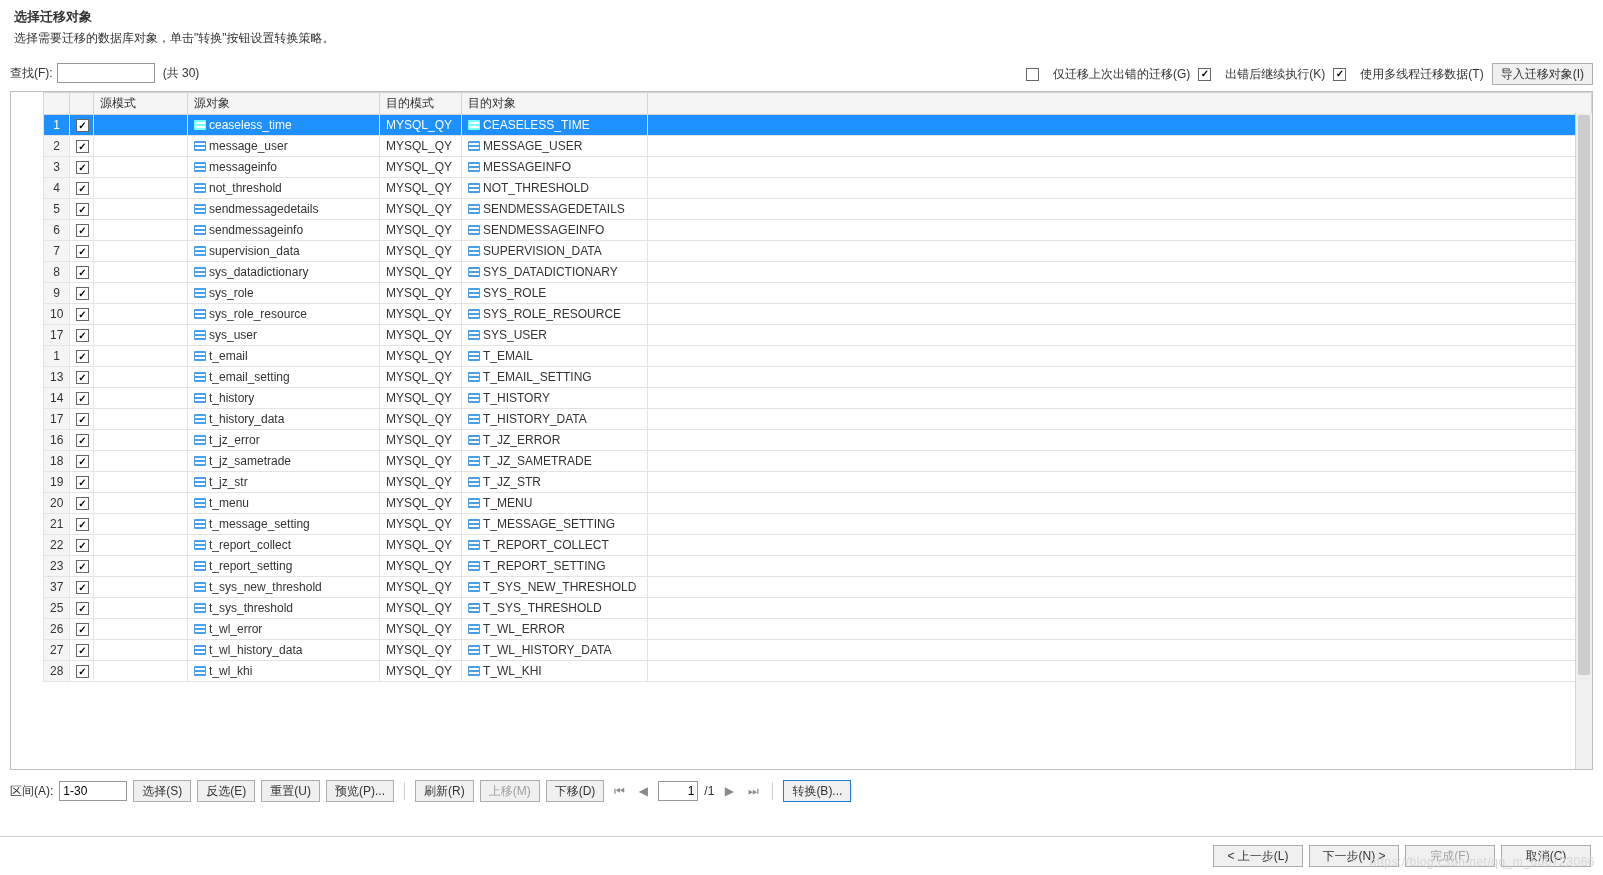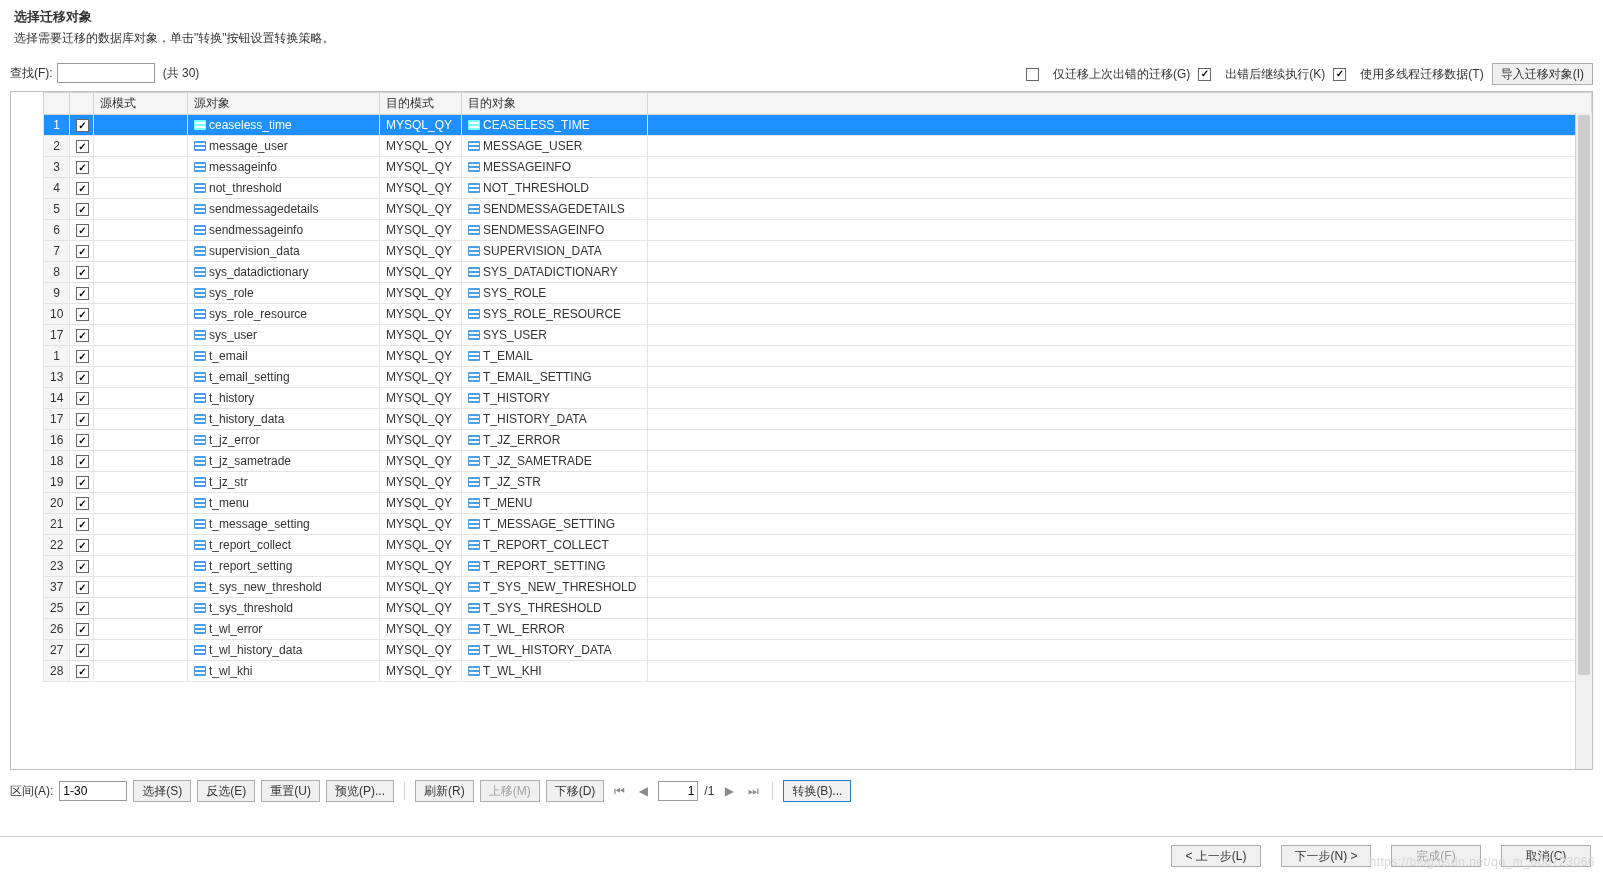--- a/index.html
+++ b/index.html
@@ -117,21 +117,21 @@
 .range-input { width: 68px; height: 20px; border: 1px solid #999; padding: 0 3px; font-size: 12px; }
 .page-input { width: 40px; height: 20px; border: 1px solid #999; text-align: right; padding: 0 3px; font-size: 12px; }
 .nav-ico { width: 18px; height: 18px; display:inline-flex; align-items:center; justify-content:center; color:#8a8a8a; font-size:12px; }
 .divider { width:1px; height:18px; background:#d0d0d0; margin:0 4px; }
 .convert-btn { border: 1px solid #1e7fd6; }
 
 .footer {
   position: absolute; bottom: 0; left: 0; right: 0;
   border-top: 1px solid #d0d0d0;
   padding: 8px 12px;
-  display: flex; justify-content: flex-end; gap: 20px; align-items: center;
+  display: flex; justify-content: flex-end; gap: 6px; align-items: center;
   background: #fff;
 }
 .footer .btn { width: 90px; justify-content: center; }
 .watermark {
   position: absolute; right: 8px; bottom: 6px;
   font-size: 12px; color: #d6d6d6; letter-spacing: 0.5px;
   pointer-events: none;
 }
 </style>
 </head>

